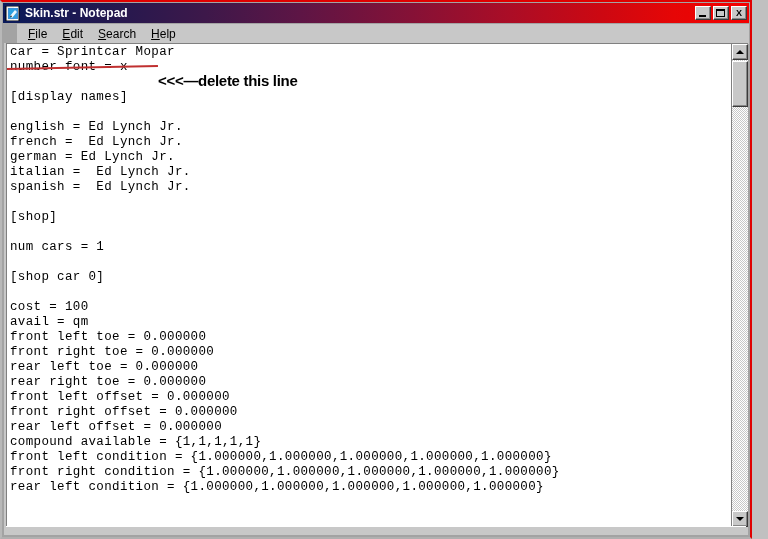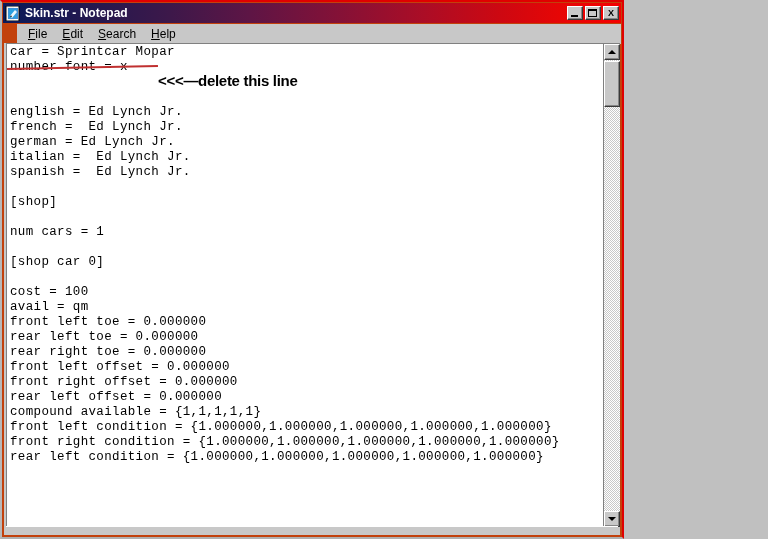--- a/index.html
+++ b/index.html
@@ -12,24 +12,24 @@
     width: 768px;
     height: 539px;
     overflow: hidden;
     font-family: "Liberation Sans", sans-serif;
   }
 
   
   #window {
     position: absolute;
     left: 0; top: 0;
-    width: 624px;
+    width: 752px;
     height: 539px;
     box-sizing: border-box;
-    background: #c2410c;
+    background: #a3a3a3;
     border-top: 2px solid #e00000;
     border-right: 2px solid #e00000;
     border-left: 2px solid #b8b8b8;
     border-bottom: 2px solid #b0b0b0;
   }
 
   
   #titlebar {
     position: relative;
     height: 20px;
@@ -324,36 +324,38 @@
 
   <div id="client">
 
     <div id="textwrap">
 
       <div id="textarea">
 
       <div class="line">car = Sprintcar Mopar</div>
           <div class="line" id="struck-line">number font = x<span id="strike-rule" style="border-top-color: rgb(192, 48, 48);"></span></div>
           <div class="line blank">&nbsp;</div>
+          <div class="line">[display names]</div>
           <div class="line blank">&nbsp;</div>
           <div class="line">english = Ed Lynch Jr.</div>
           <div class="line">french =  Ed Lynch Jr.</div>
           <div class="line">german = Ed Lynch Jr.</div>
           <div class="line">italian =  Ed Lynch Jr.</div>
           <div class="line">spanish =  Ed Lynch Jr.</div>
           <div class="line blank">&nbsp;</div>
           <div class="line">[shop]</div>
           <div class="line blank">&nbsp;</div>
           <div class="line">num cars = 1</div>
           <div class="line blank">&nbsp;</div>
           <div class="line">[shop car 0]</div>
           <div class="line blank">&nbsp;</div>
           <div class="line">cost = 100</div>
           <div class="line">avail = qm</div>
           <div class="line">front left toe = 0.000000</div>
+          <div class="line">front right toe = 0.000000</div>
           <div class="line">rear left toe = 0.000000</div>
           <div class="line">rear right toe = 0.000000</div>
           <div class="line">front left offset = 0.000000</div>
           <div class="line">front right offset = 0.000000</div>
           <div class="line">rear left offset = 0.000000</div>
           <div class="line">compound available = {1,1,1,1,1}</div>
           <div class="line">front left condition = {1.000000,1.000000,1.000000,1.000000,1.000000}</div>
           <div class="line">front right condition = {1.000000,1.000000,1.000000,1.000000,1.000000}</div>
           <div class="line">rear left condition = {1.000000,1.000000,1.000000,1.000000,1.000000}</div>
         </div>

